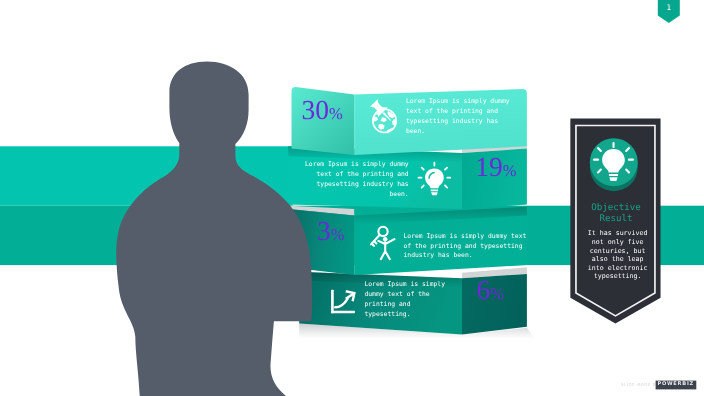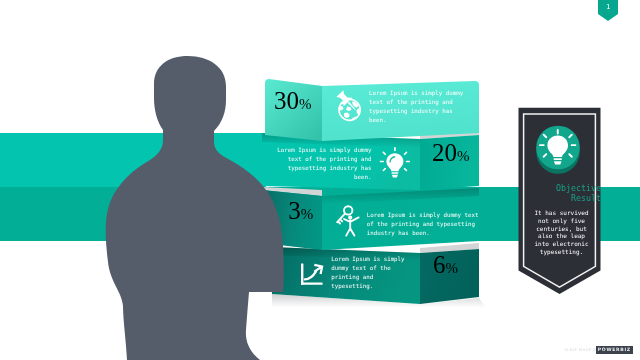--- a/index.html
+++ b/index.html
@@ -3,27 +3,27 @@
 <meta charset="utf-8">
 <style>
   html,body{margin:0;padding:0;}
   body{width:640px;height:360px;overflow:hidden;background:#ffffff;position:relative;
        font-family:"DejaVu Sans Mono",monospace;-webkit-font-smoothing:antialiased;}
   .stage{position:absolute;left:0;top:0;width:640px;height:360px;overflow:hidden;}
   svg.layer{position:absolute;left:0;top:0;}
   .txt{position:absolute;color:#fff;white-space:pre-line;}
   .bodytext{font-family:"DejaVu Sans Mono",monospace;font-size:6.1px;line-height:9.6px;
             letter-spacing:0px;color:#ffffff;}
-  .pct{font-family:"Liberation Serif",serif;font-size:25px;color:#000000;line-height:25px;
+  .pct{font-family:"Liberation Serif",serif;font-size:25px;color:#6d28d9;line-height:25px;
        height:25px;white-space:nowrap;}
   .pct .u{font-size:15px;line-height:25px;}
   .bodytext{font-size:5.8px;line-height:9.0px;}
   .badgenum{left:598px;top:3px;width:20px;text-align:center;font-size:7px;
             font-family:"DejaVu Sans Mono",monospace;color:#ffffff;}
-  .ribbontitle{left:519px;top:182.5px;width:82px;text-align:right;
+  .ribbontitle{left:519px;top:182.5px;width:82px;text-align:center;
                font-family:"DejaVu Sans Mono",monospace;font-size:8.3px;line-height:10.8px;
                color:#17A187;}
   .ribbonbody{left:520.5px;top:209.3px;width:82px;text-align:center;
               font-family:"DejaVu Sans Mono",monospace;font-size:6.0px;line-height:7.7px;
               color:#ffffff;}
   .footnote{left:564.5px;top:346.7px;font-family:"DejaVu Sans",sans-serif;font-size:3.7px;
             color:#d4d7da;letter-spacing:0.45px;line-height:6px;}
   .brandbox{position:absolute;left:596px;top:345.6px;width:36.6px;height:8.5px;background:#3C434D;
             display:flex;align-items:center;justify-content:center;}
   .brandtext{font-family:"DejaVu Sans",sans-serif;font-size:4.6px;color:#e8eaec;letter-spacing:0.7px;
@@ -208,21 +208,21 @@
 
   <div class="txt pct" style="left:274px;top:88px;">
     <span>30</span><span class="u">%</span>
   </div>
   <div class="txt bodytext" style="left:369px;top:88.7px;text-align:left;">Lorem Ipsum is simply dummy
 text of the printing and
 typesetting industry has
 been.</div>
 
   <div class="txt pct" style="left:432.1px;top:139.9px;">
-    <span>20</span><span class="u">%</span>
+    <span>19</span><span class="u">%</span>
   </div>
   <div class="txt bodytext" style="left:275.5px;top:145.9px;width:96px;text-align:right;">Lorem Ipsum is simply dummy
 text of the printing and
 typesetting industry has
 been.</div>
 
   <div class="txt pct" style="left:288.2px;top:198.3px;">
     <span>3</span><span class="u">%</span>
   </div>
   <div class="txt bodytext" style="left:366.8px;top:211.3px;text-align:left;">Lorem Ipsum is simply dummy text

